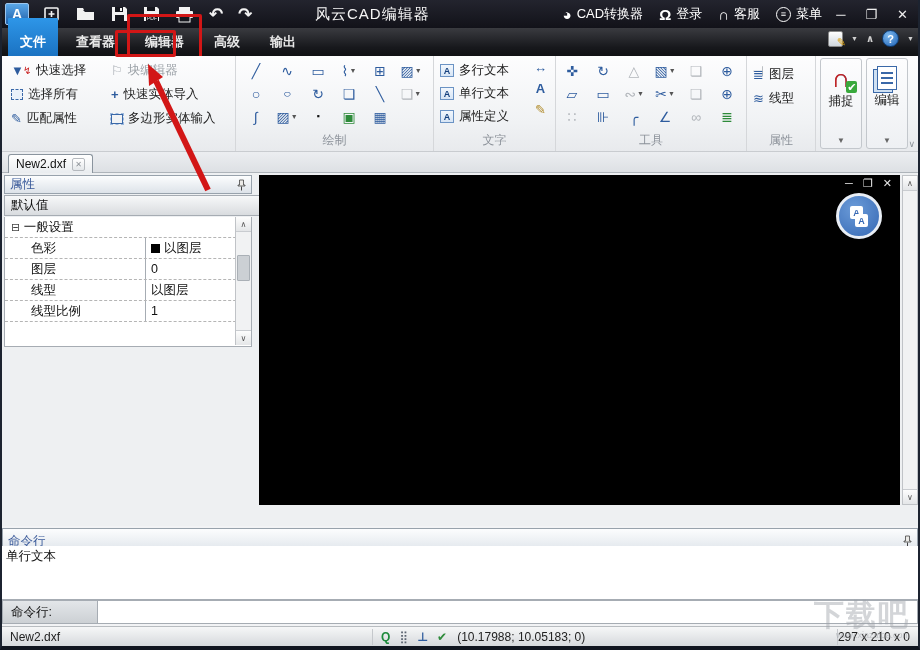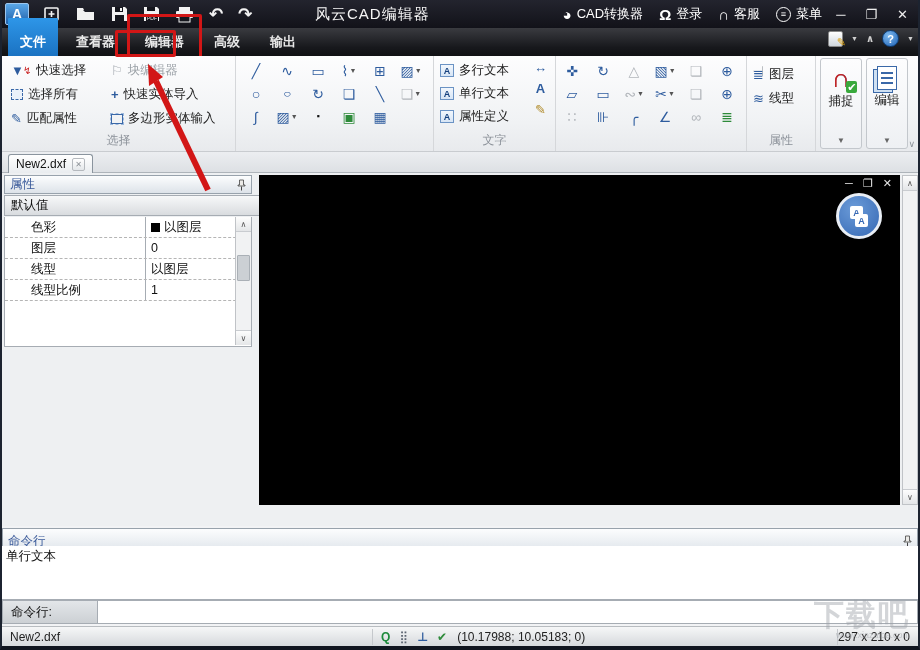--- a/index.html
+++ b/index.html
@@ -255,21 +255,20 @@
         </div>
         <div class="selbtn">
           <span class="ic" style="font-weight:bold;">+</span>
           <span>快速实体导入</span>
         </div>
         <div class="selbtn">
           <span class="polybox"></span>
           <span>多边形实体输入</span>
         </div>
       </div>
-      <div class="grp-label">选择</div>
     </div>
 
     <div class="rgroup drawgrp">
       <div class="icongrid">
         <div class="icrow">
           <span class="cell">
               <span class="g">╱</span>
             </span>
           <span class="cell">
               <span class="g">∿</span>
@@ -322,20 +321,21 @@
               <span class="g" style="color:#111;font-size:9px;">▪</span>
             </span>
           <span class="cell">
               <span class="g green">▣</span>
             </span>
           <span class="cell">
               <span class="g">▦</span>
             </span>
         </div>
       </div>
+      <div class="grp-label">绘制</div>
     </div>
 
     <div class="rgroup textgrp">
       <div class="txtcol">
         <div class="txtbtn">
           <span class="abox">A</span>
           <span>多行文本</span>
         </div>
         <div class="txtbtn">
           <span class="abox">A</span>
@@ -416,20 +416,21 @@
               <span class="g">∠</span>
             </span>
           <span class="cell">
               <span class="g gray">∞</span>
             </span>
           <span class="cell">
               <span class="g green">≣</span>
             </span>
         </div>
       </div>
+      <div class="grp-label">工具</div>
     </div>
 
     <div class="rgroup propsgrp">
       <div style="position:absolute;top:8px;left:0;display:flex;flex-direction:column;gap:4px;">
         <div class="propbtn">
           <span class="ic">≣</span>
           <span>图层</span>
         </div>
         <div class="propbtn">
           <span class="ic">≋</span>
@@ -470,20 +471,23 @@
               <path d="M2.5 1h4v5h1.5v1H1v-1h1.5z" fill="#ecebe8" stroke="#444" stroke-width="0.8"></path>
               <path d="M4.5 7.5v4" stroke="#444" stroke-width="1"></path>
             </svg>
           </span>
       </div>
       <div class="combo">
         <span>默认值</span>
         <span class="cv">∨</span>
       </div>
       <div class="pgrid">
+        <div class="prow group">
+          <span class="pname"><span class="ic" style="color:#444;font-size:11px;">⊟</span> <span>一般设置</span></span>
+        </div>
         <div class="prow">
           <span class="pname">色彩</span>
           <span class="pval">
               <span class="swatch"></span>
               <span>以图层</span>
             </span>
         </div>
         <div class="prow">
           <span class="pname">图层</span>
           <span class="pval">

